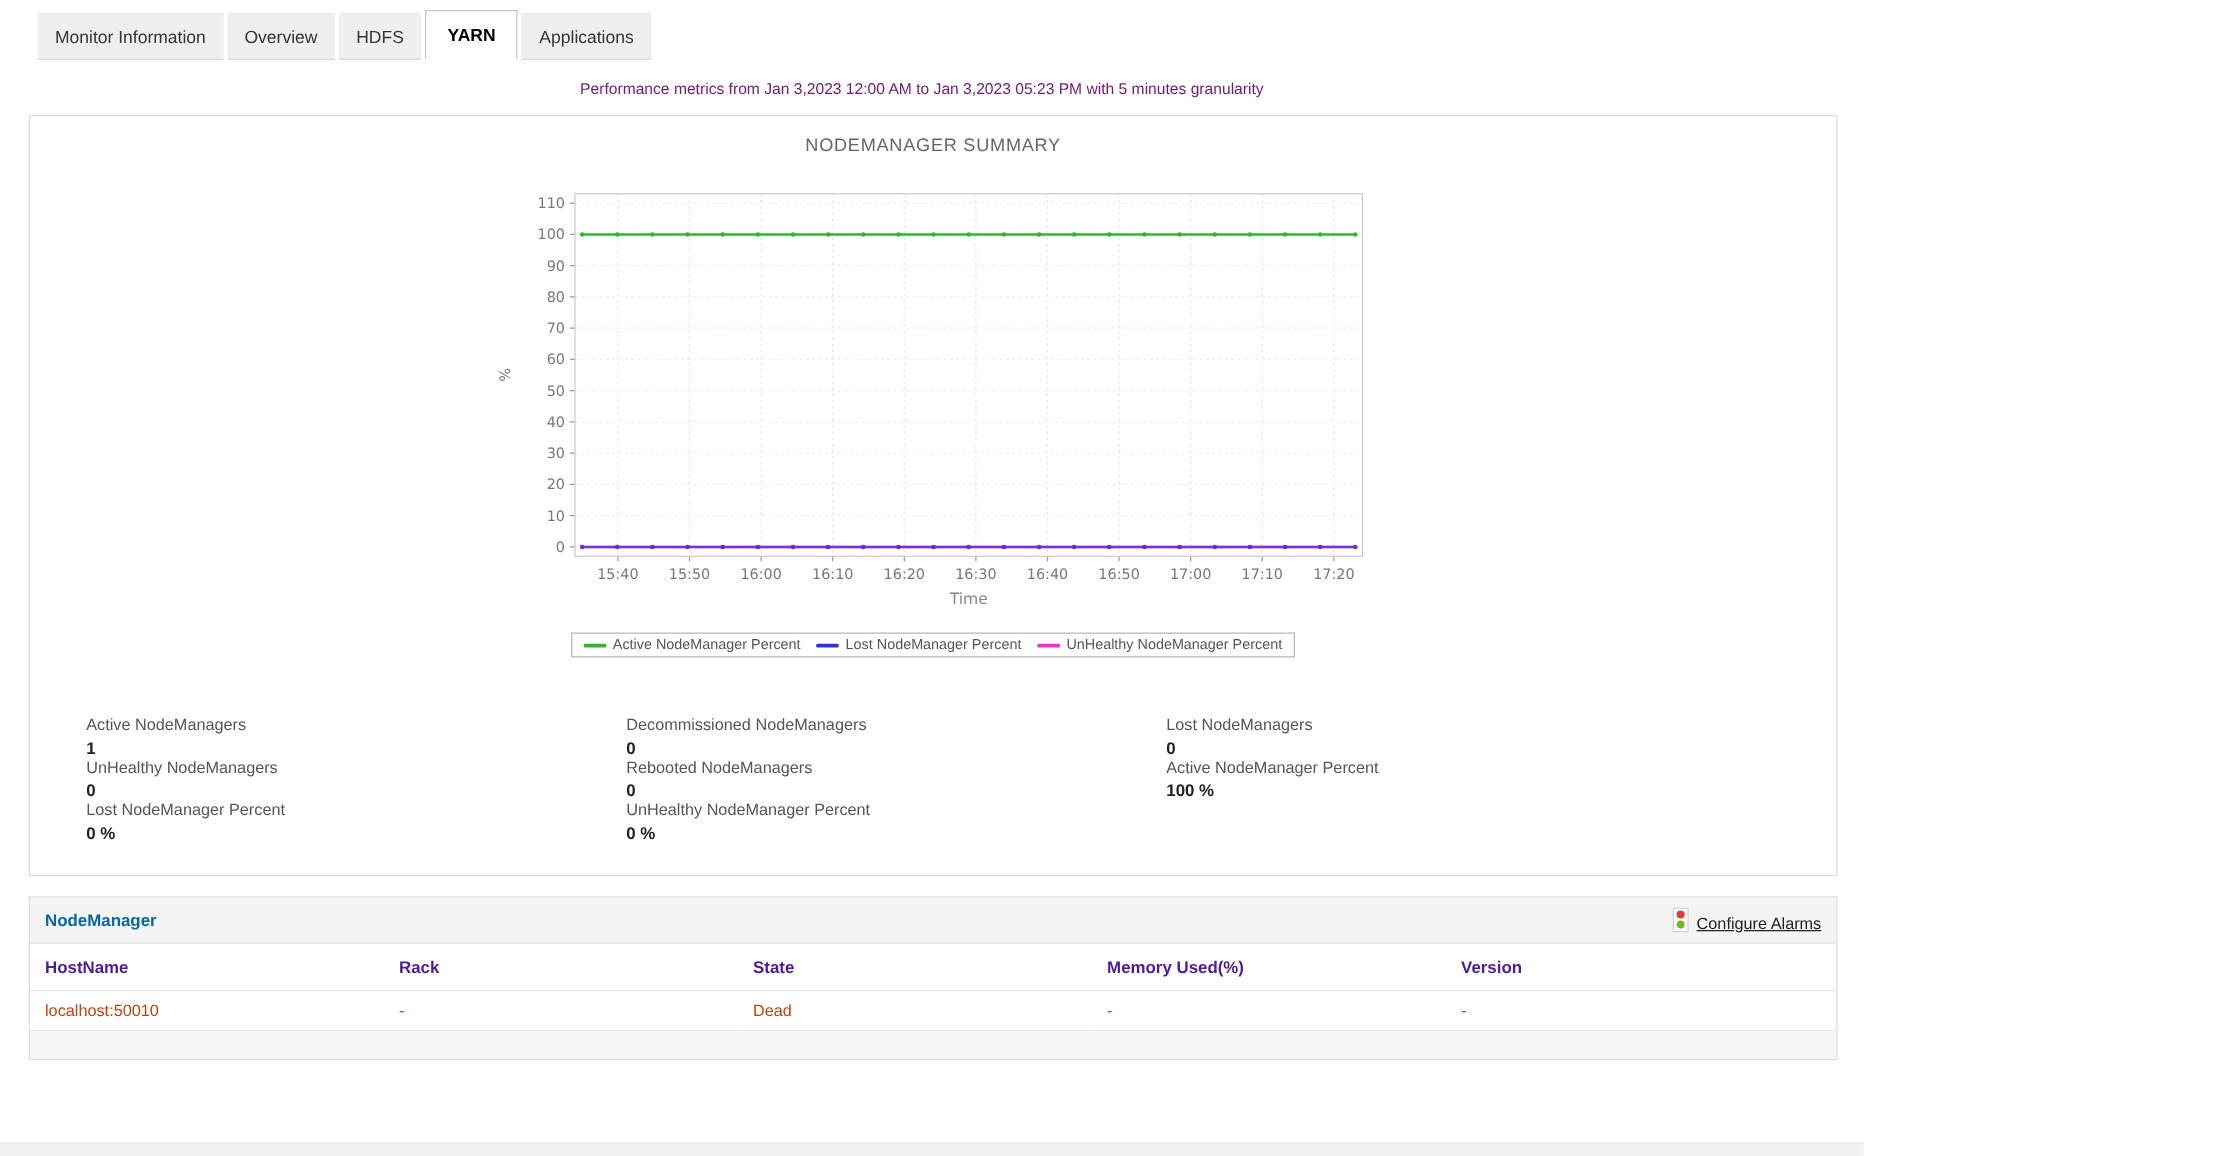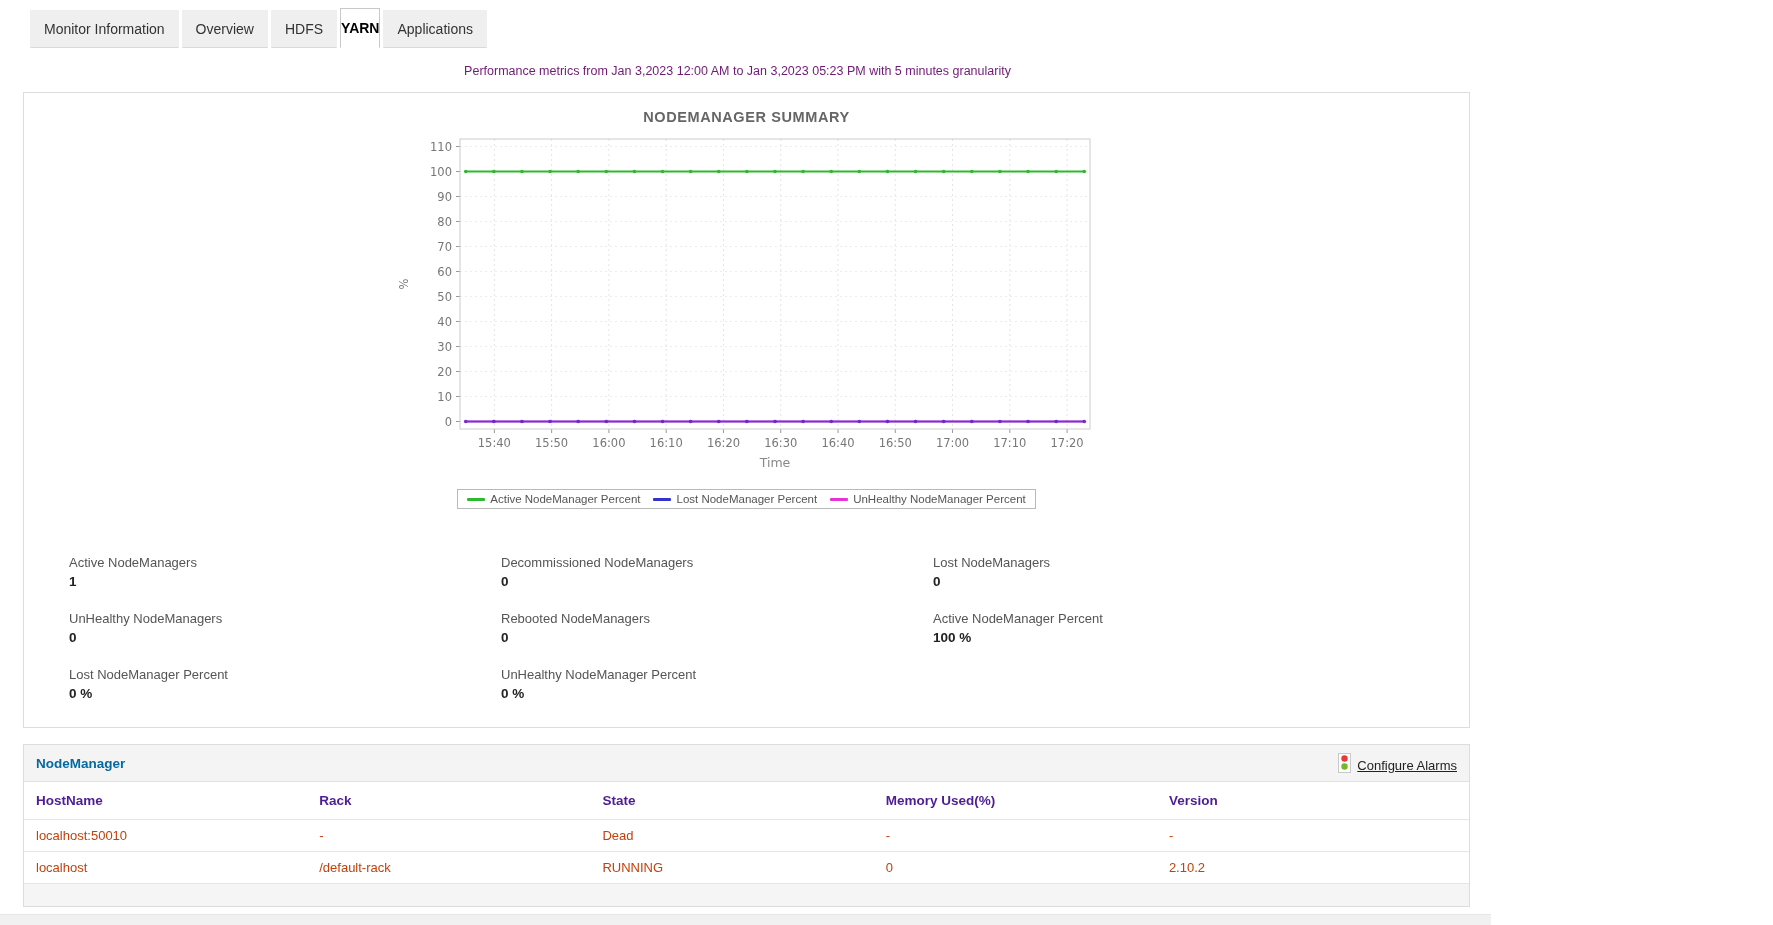--- a/index.html
+++ b/index.html
@@ -5,38 +5,38 @@
   * { box-sizing: border-box; }
   html,body { margin:0; padding:0; background:#fff; }
   body { font-family:"Liberation Sans", sans-serif; color:#333; }
   .page { position:relative; width:1491px; min-height:925px; background:#fff; overflow:hidden; }
 
   
   .tabbar { display:flex; gap:3px; margin:8px 0 0 30px; align-items:flex-end; }
   .tab { background:#efefef; color:#333; font-size:14px; padding:10px 13px;
          border:1px solid transparent; border-bottom:1px solid #d9d9d9; cursor:pointer; white-space:nowrap; }
   .tab.active { background:#fff; font-weight:bold; color:#000;
-                border:1px solid #c9c9c9; border-bottom:1px solid #fff; padding:11px 0; }
+                border:1px solid #c9c9c9; border-bottom:1px solid #fff; padding:11px 17px; }
 
   
   .perf-note { text-align:center; margin:16px 16px 0 0; color:#701a75; font-size:12.5px; }
 
   
   .panel { margin:14px 21px 0 23px; border:1px solid #ddd; background:#fff; padding-bottom:26px; }
   .chart-wrap { width:710px; margin:16px auto 0; }
-  .chart-title { text-align:center; font-weight:bold; font-size:14.5px; color:#666;
-                 letter-spacing:0.6px; margin-bottom:4px; }
+  .chart-title { text-align:center; font-weight:normal; font-size:14.5px; color:#666;
+                 letter-spacing:0.6px; margin-bottom:20px; }
   .legend { display:table; margin:8px auto 0; border:1px solid #b9b9b9; padding:3px 9px; background:#fff; }
   .legend-items { display:flex; align-items:center; }
   .legend-item { display:flex; align-items:center; margin-right:13px; font-size:11.5px; color:#555; }
   .legend-item:last-child { margin-right:0; }
   .legend-swatch { display:inline-block; width:18px; height:3px; margin-right:5px; border-radius:1px; }
 
   
-  .metrics { margin:46px 0 0 45px; display:grid; grid-template-columns:432px 432px auto; row-gap:22px; }
+  .metrics { margin:46px 0 0 45px; display:grid; grid-template-columns:432px 432px auto; }
   .m-label { font-size:13px; color:#555; }
   .m-value { font-weight:bold; font-size:13.5px; color:#222; margin-top:4px; }
 
   
   .table-panel { margin:16px 21px 0 23px; border:1px solid #ddd; background:#fff; }
   .tp-head { display:flex; justify-content:space-between; align-items:center; background:#f4f4f4;
              border-bottom:1px solid #e2e2e2; padding:8px 12px; }
   .tp-title { font-weight:bold; font-size:13.5px; color:#0369a1; }
   .alarm-link-wrap { display:flex; align-items:flex-end; gap:6px; }
   .alarm-link { font-size:13px; color:#222; text-decoration:underline; cursor:pointer; }
@@ -302,26 +302,19 @@
           </tr>
         </thead>
       <tbody id="table-body">
           <tr>
             <td>localhost:50010</td>
             <td>-</td>
             <td>Dead</td>
             <td>-</td>
             <td>-</td>
           </tr>
-          <tr>
-            <td>localhost</td>
-            <td>/default-rack</td>
-            <td>RUNNING</td>
-            <td>0</td>
-            <td>2.10.2</td>
-          </tr>
         </tbody>
     </table>
     <div class="tp-footer"></div>
   </div>
 
   <div class="page-footer"></div>
 </div>
 
 </body></html>

